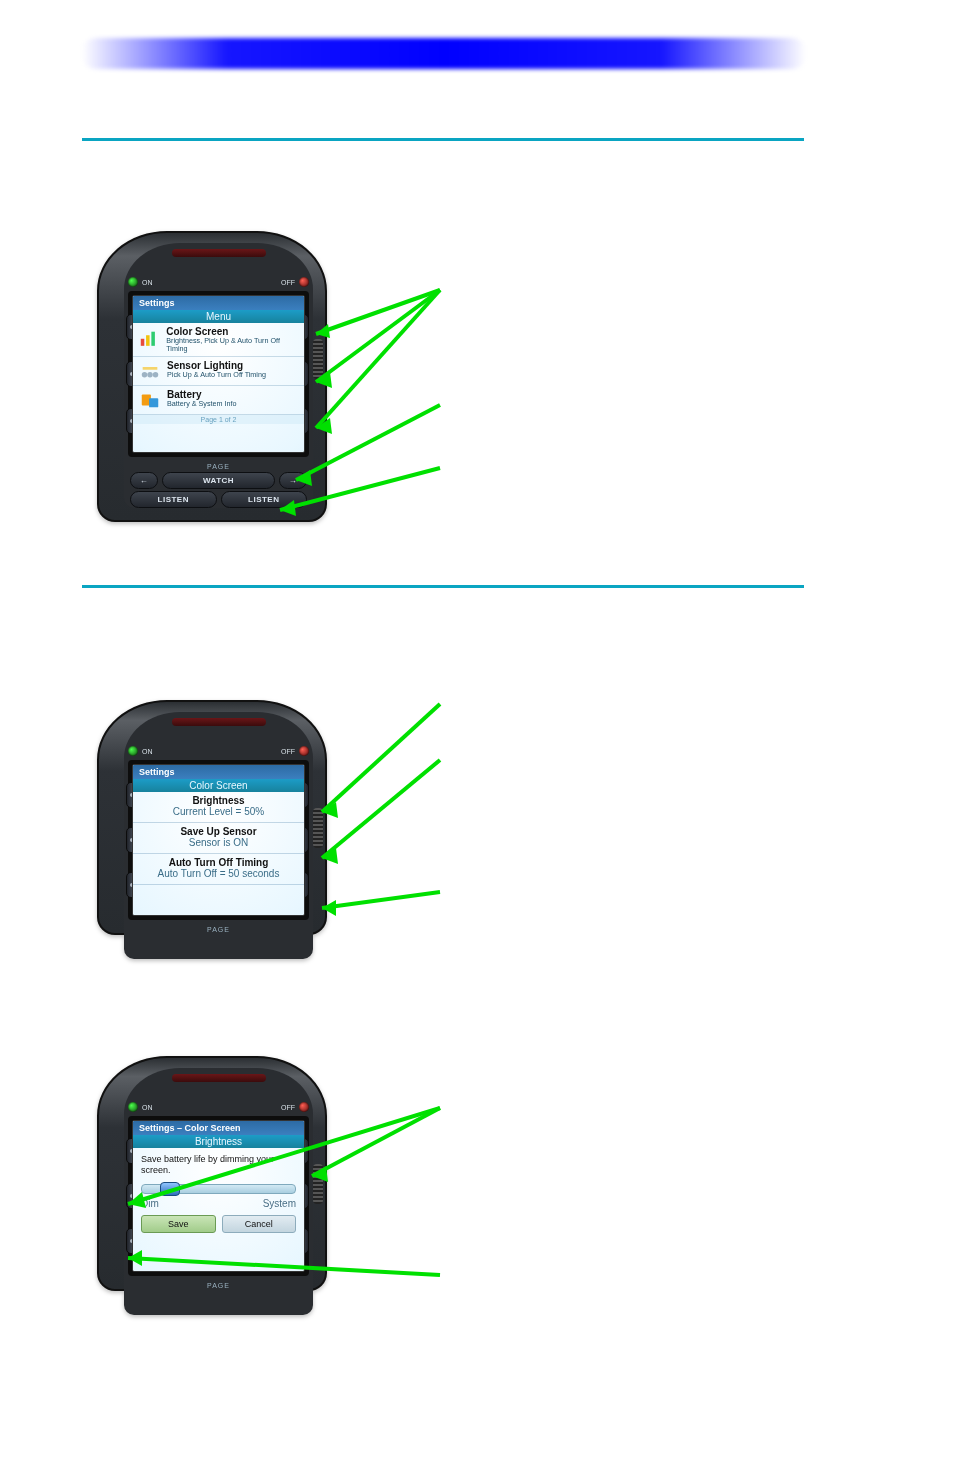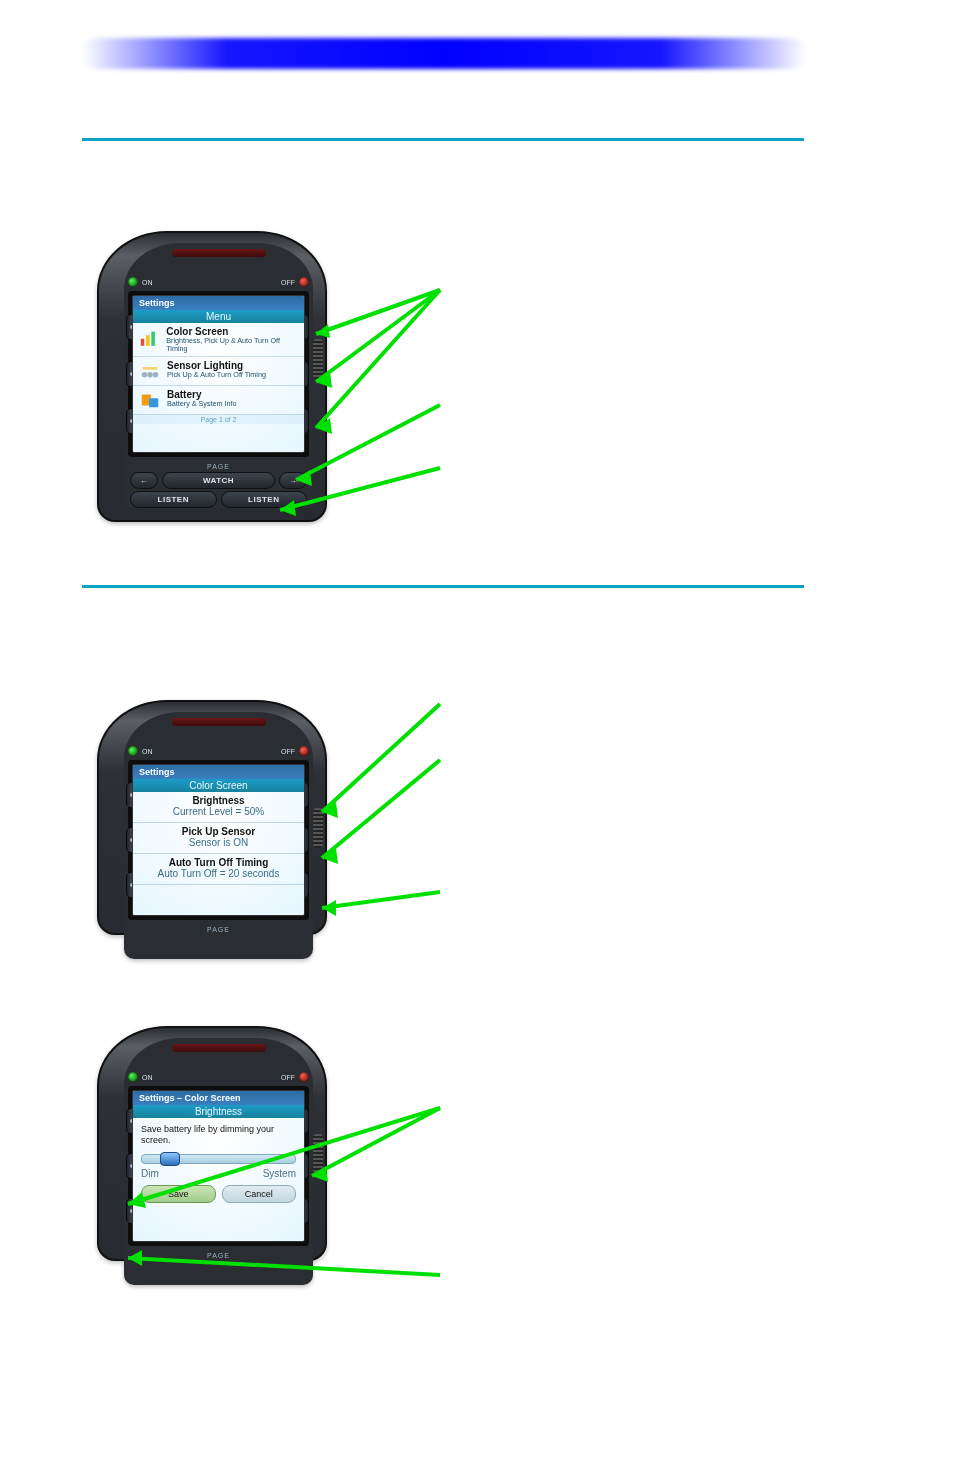--- a/index.html
+++ b/index.html
@@ -205,21 +205,21 @@
   }
   .slider-labels{display:flex;justify-content:space-between;font-size:10px;color:#4a6f86;}
   .save-cancel {
     display:flex; gap:6px; margin-top:6px;
   }
   .sc-btn {
     flex:1;
     text-align:center;
     font-size:9px;
     padding:3px 0;
-    border-radius:8px;
+    border-radius:3px;
     background: linear-gradient(#c9e5b7,#a1cc8a);
     border:1px solid #6a9b54;
   }
   .sc-btn.cancel { background: linear-gradient(#e2ecf2,#c3d5df); border-color:#8dacbc; }
 
   
   svg.arrows { position:absolute; pointer-events:none; }
   svg.arrows line { stroke:#00e000; stroke-width:4; }
   svg.arrows polygon { fill:#00e000; }
 
@@ -369,45 +369,45 @@
             <div class="sb"></div>
           </div>
           <div class="lcd" style="height:150px;">
             <div class="title">Settings</div>
             <div class="subtitle">Color Screen</div>
             <div class="set-item">
               <div class="h">Brightness</div>
               <div class="s">Current Level = 50%</div>
             </div>
             <div class="set-item">
-              <div class="h">Pick Up Sensor</div>
+              <div class="h">Save Up Sensor</div>
               <div class="s">Sensor is ON</div>
             </div>
             <div class="set-item">
               <div class="h">Auto Turn Off Timing</div>
-              <div class="s">Auto Turn Off = 20 seconds</div>
+              <div class="s">Auto Turn Off = 50 seconds</div>
             </div>
           </div>
         </div>
         <div style="text-align:center;color:#9bb2c1;font-size:7px;letter-spacing:1px;">PAGE</div>
         <div class="side-ridge ridge-r1"></div>
       </div>
     </div>
   </div>
 
   <svg class="arrows" style="left:0;top:0;width:954px;height:960px">
     <line x1="440" y1="704" x2="322" y2="812"></line>
       <polygon points="322,812 336,802 338,818"></polygon>
     <line x1="440" y1="760" x2="322" y2="858"></line>
       <polygon points="322,858 336,848 338,864"></polygon>
     <line x1="440" y1="892" x2="322" y2="908"></line>
       <polygon points="322,908 336,900 336,916"></polygon>
   </svg>
 
-  <div class="remote" style="left:97px; top:1026px;">
+  <div class="remote" style="left:97px; top:1056px;">
     <div class="remote-body" style="height:235px;">
       <div class="remote-inner" style="height:100%;">
         <div class="top-r-arc"></div>
         <div class="power-row">
           <div class="pwr">
             <span class="dot green"></span>
             <span>ON</span>
           </div>
           <div class="pwr">
             <span>OFF</span>

